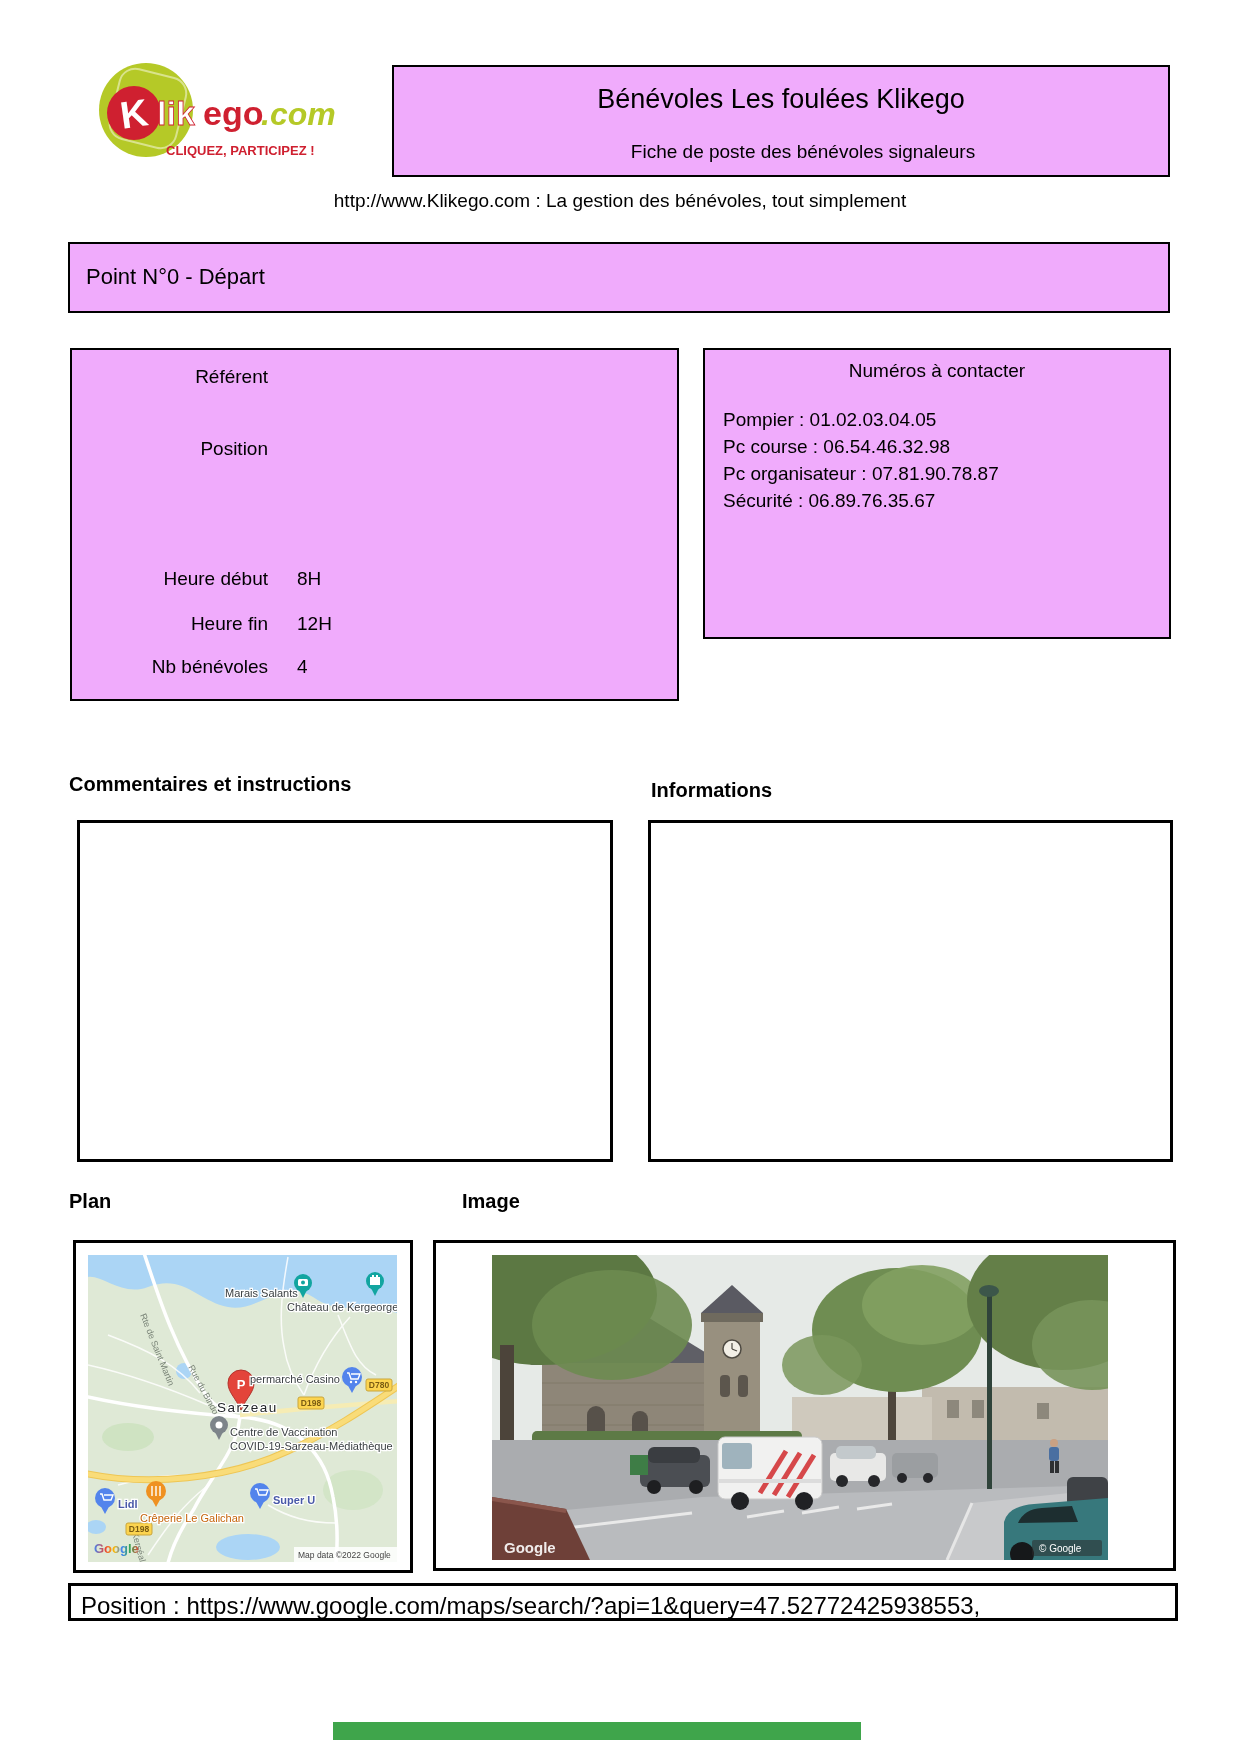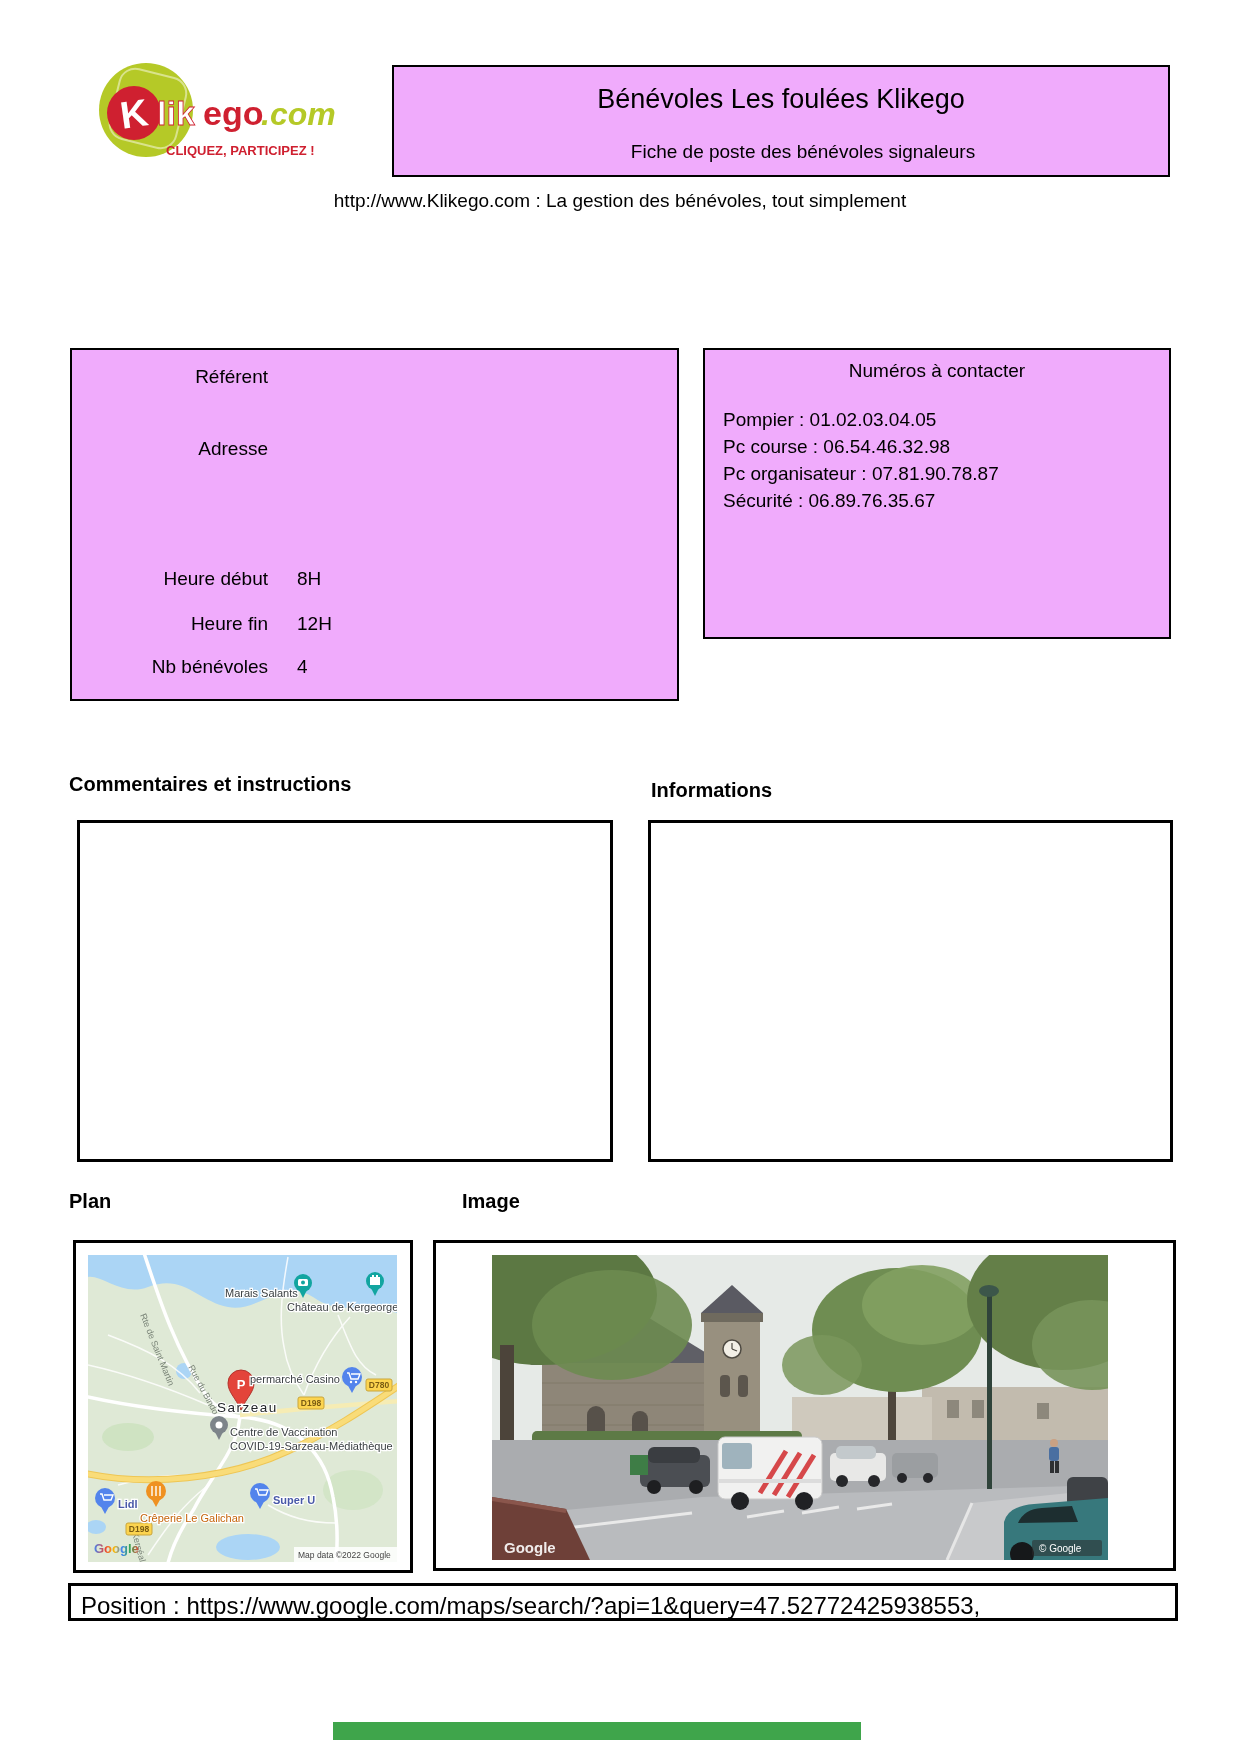--- a/index.html
+++ b/index.html
@@ -67,24 +67,27 @@
       <text x="84" y="97" font-size="13" font-weight="bold" fill="#cf2030">CLIQUEZ, PARTICIPEZ !</text>
     </svg>
   </div>
 
   <div class="box2 header-box">
     <div class="header-title">Bénévoles Les foulées Klikego</div>
     <div class="header-subtitle">Fiche de poste des bénévoles signaleurs</div>
   </div>
   <div class="abs url-line">http://www.Klikego.com : La gestion des bénévoles, tout simplement</div>
 
+  <div class="box2 point-box">
+    <span>Point N°0 - Départ</span>
+  </div>
 
   <div class="box2 details-box">
     <div class="drow dlabel" style="top:16px">Référent</div>
-    <div class="drow dlabel" style="top:88px">Adresse</div>
+    <div class="drow dlabel" style="top:88px">Position</div>
     <div class="drow dlabel" style="top:218px">Heure début</div>
     <div class="drow dvalue" style="top:218px">8H</div>
     <div class="drow dlabel" style="top:263px">Heure fin</div>
     <div class="drow dvalue" style="top:263px">12H</div>
     <div class="drow dlabel" style="top:306px">Nb bénévoles</div>
     <div class="drow dvalue" style="top:306px">4</div>
   </div>
 
   <div class="box2 contacts-box">
     <div class="contacts-title">Numéros à contacter</div>

